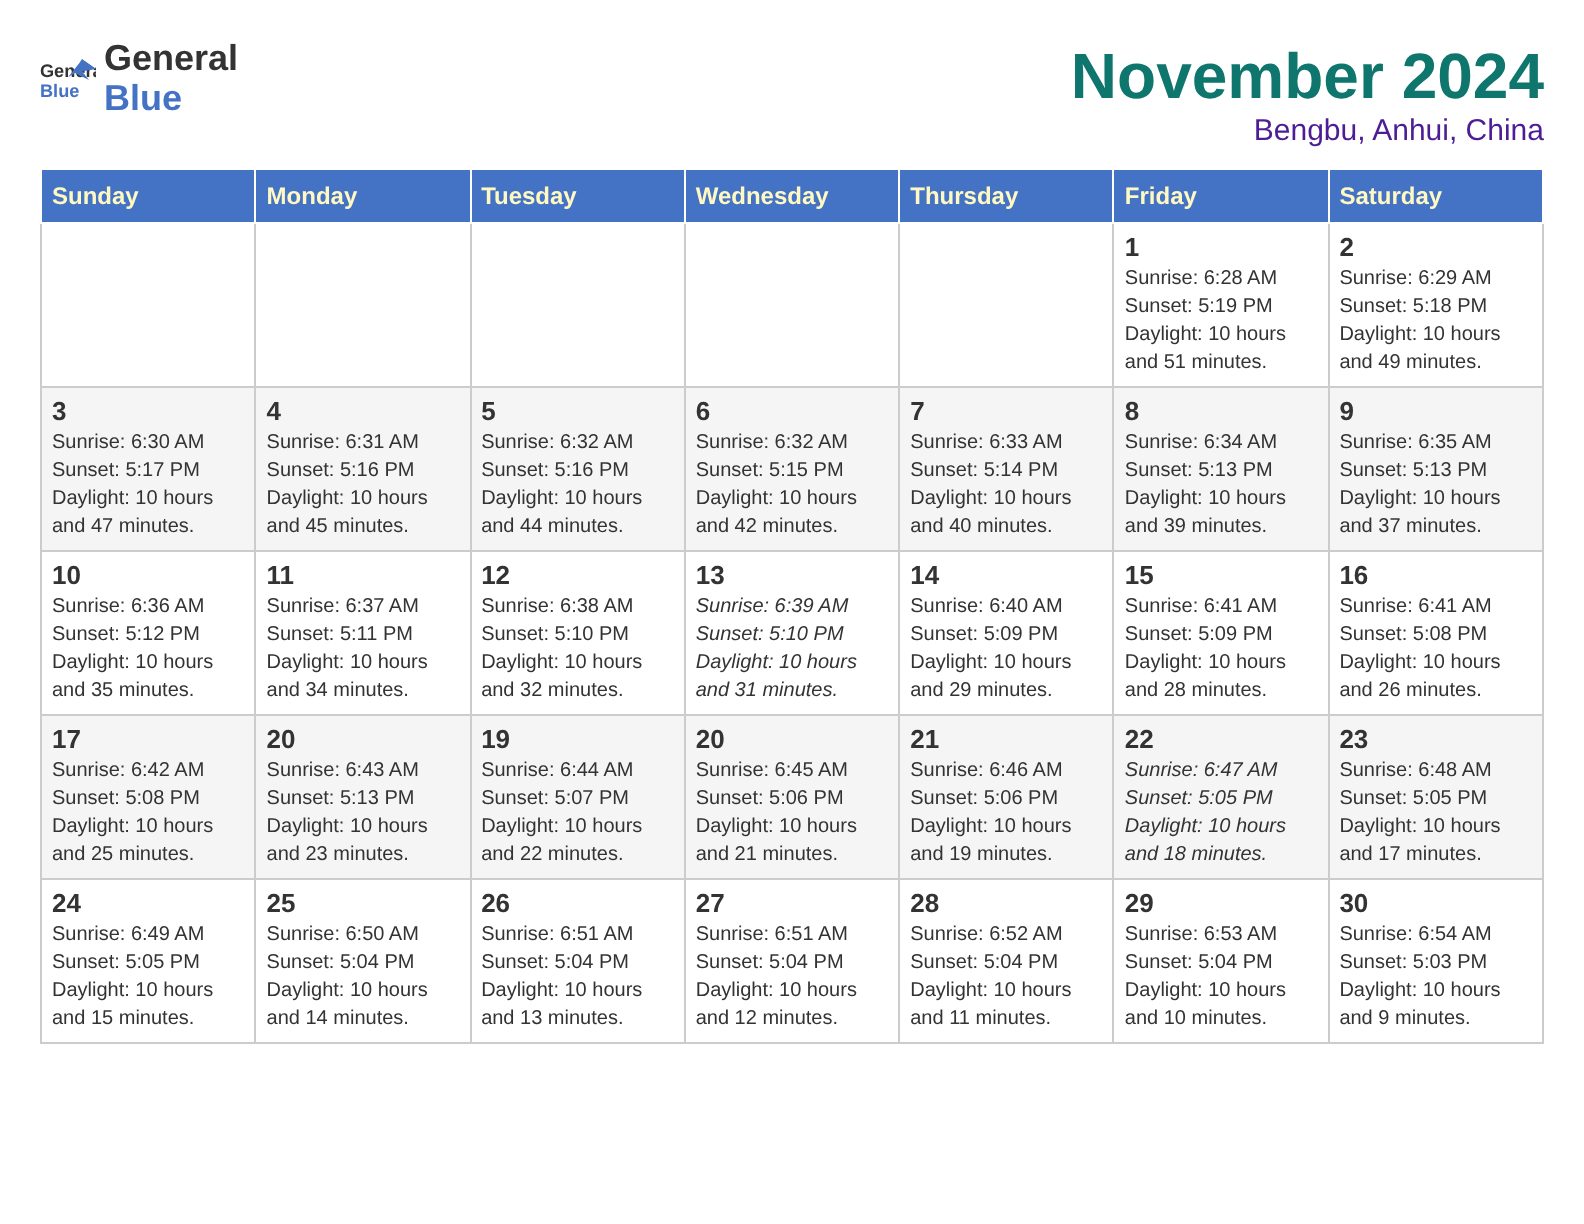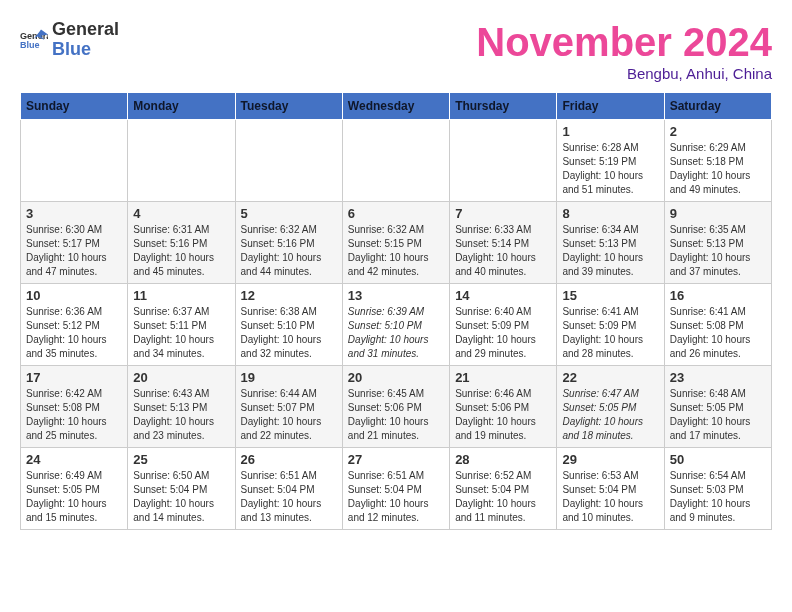--- a/index.html
+++ b/index.html
@@ -27,36 +27,36 @@
       color: #333;
       line-height: 1.1;
     }
     .logo-text span { display: block; }
     .logo-icon {
       width: 28px;
       height: 28px;
     }
     .title-section { text-align: right; }
     .month-title {
-      font-size: 40px;
+      font-size: 32px;
       font-weight: bold;
-      color: #ec4899;
+      color: #0f766e;
     }
     .location {
       font-size: 15px;
       color: #4c1d95;
     }
     table {
       width: 100%;
       border-collapse: collapse;
       font-size: 10.5px;
     }
     thead tr th {
       background-color: #4472C4;
-      color: #0f172a;
+      color: #fef9c3;
       text-align: left;
       padding: 6px 5px;
       font-size: 12px;
       border: 1px solid #fff;
     }
     tbody tr td {
       border: 1px solid #ccc;
       vertical-align: top;
       padding: 4px 5px;
       height: 82px;
@@ -327,21 +327,21 @@
 and 11 minutes.</div>
         </td>
         <td>
           <div class="day-num">29</div>
           <div class="day-info" style="white-space: pre-line;">Sunrise: 6:53 AM
 Sunset: 5:04 PM
 Daylight: 10 hours
 and 10 minutes.</div>
         </td>
         <td>
-          <div class="day-num">50</div>
+          <div class="day-num">30</div>
           <div class="day-info" style="white-space: pre-line;">Sunrise: 6:54 AM
 Sunset: 5:03 PM
 Daylight: 10 hours
 and 9 minutes.</div>
         </td>
       </tr>
     </tbody>
 </table>
 
 </body></html>

